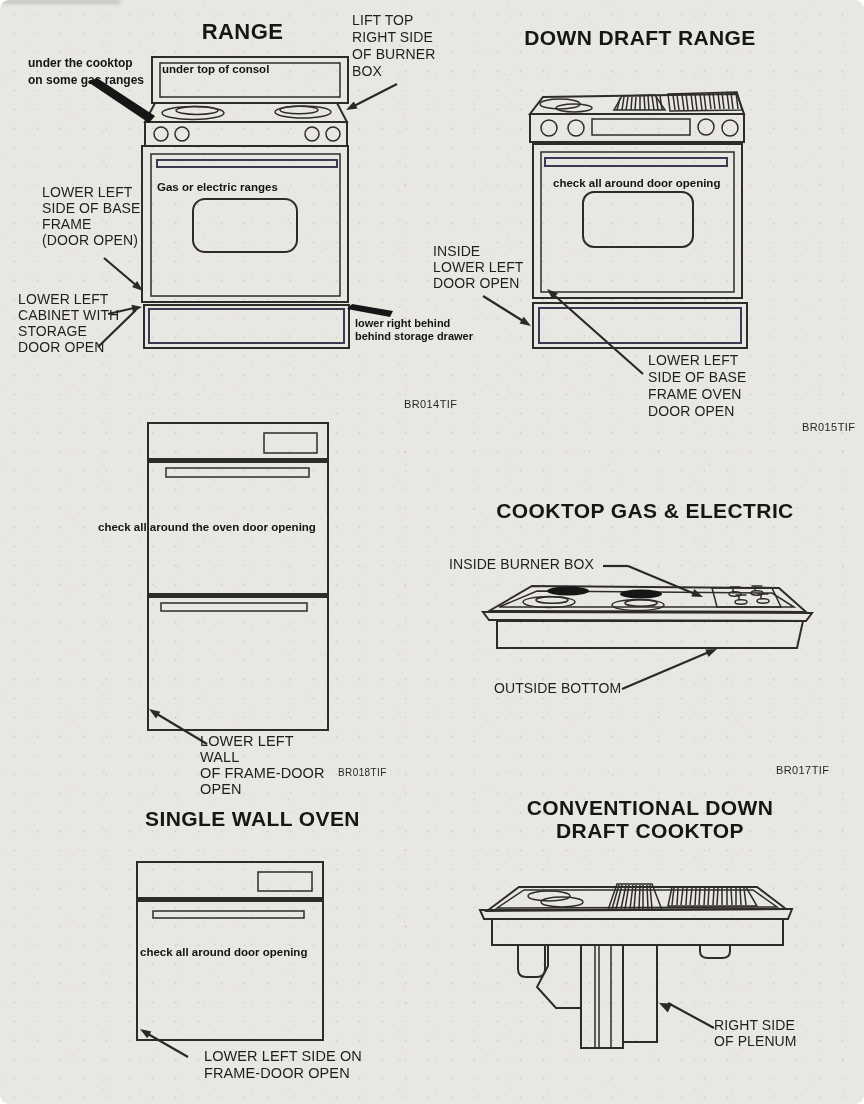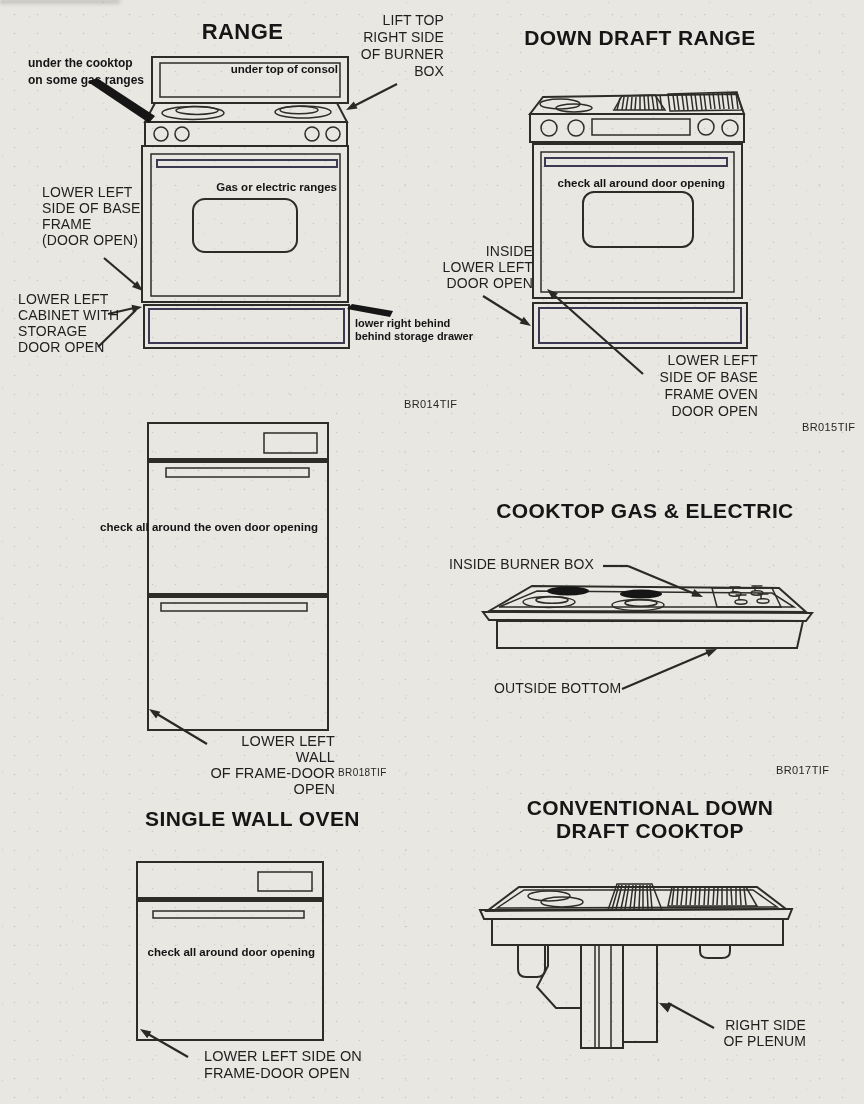--- a/index.html
+++ b/index.html
@@ -7,25 +7,26 @@
   #paper{
     position:relative; width:864px; height:1104px; overflow:hidden;
     background-color:#e9e7e2;
     background-image:
       radial-gradient(circle, rgba(40,40,40,.16) .6px, transparent 1.1px),
       radial-gradient(circle, rgba(40,40,40,.10) .6px, transparent 1.1px),
       radial-gradient(circle, rgba(150,60,40,.14) .6px, transparent 1.1px),
       radial-gradient(circle, rgba(40,50,140,.10) .6px, transparent 1.1px);
     background-size: 23px 19px, 37px 29px, 83px 67px, 101px 77px;
     background-position: 3px 5px, 11px 2px, 31px 17px, 53px 41px;
+    border-radius: 9px;
   }
   .t{position:absolute; color:#1c1c1c; white-space:pre-line;}
   .title{font-weight:700; font-size:21px; line-height:23px; letter-spacing:.4px; text-align:center; color:#161616;}
   .cap{font-size:14px; line-height:16px; letter-spacing:.1px; color:#1f1f1f;}
-  .capc{text-align:right;}
+  .capc{text-align:left;}
   .bld{font-weight:700; font-size:11.5px; line-height:13px; color:#141414;}
   .code{font-size:11px; letter-spacing:.4px; color:#262626; font-weight:400;text-align:center;}
   svg .ln{stroke:#2e2c29; stroke-width:2; fill:none;}
   svg .ln15{stroke:#2e2c29; stroke-width:1.5; fill:none;}
   svg .hat{stroke:#2e2c29; stroke-width:1.5; fill:none;}
   svg .inner{stroke:#3b3a52; stroke-width:2; fill:none;}
   svg .fill{fill:#2e2c29; stroke:none;}
   svg .dark{fill:#161616; stroke:none;}
   svg .arr{stroke:#2a2926; stroke-width:2.2; fill:none;}
   svg .ah{fill:#2a2926; stroke:none;}

